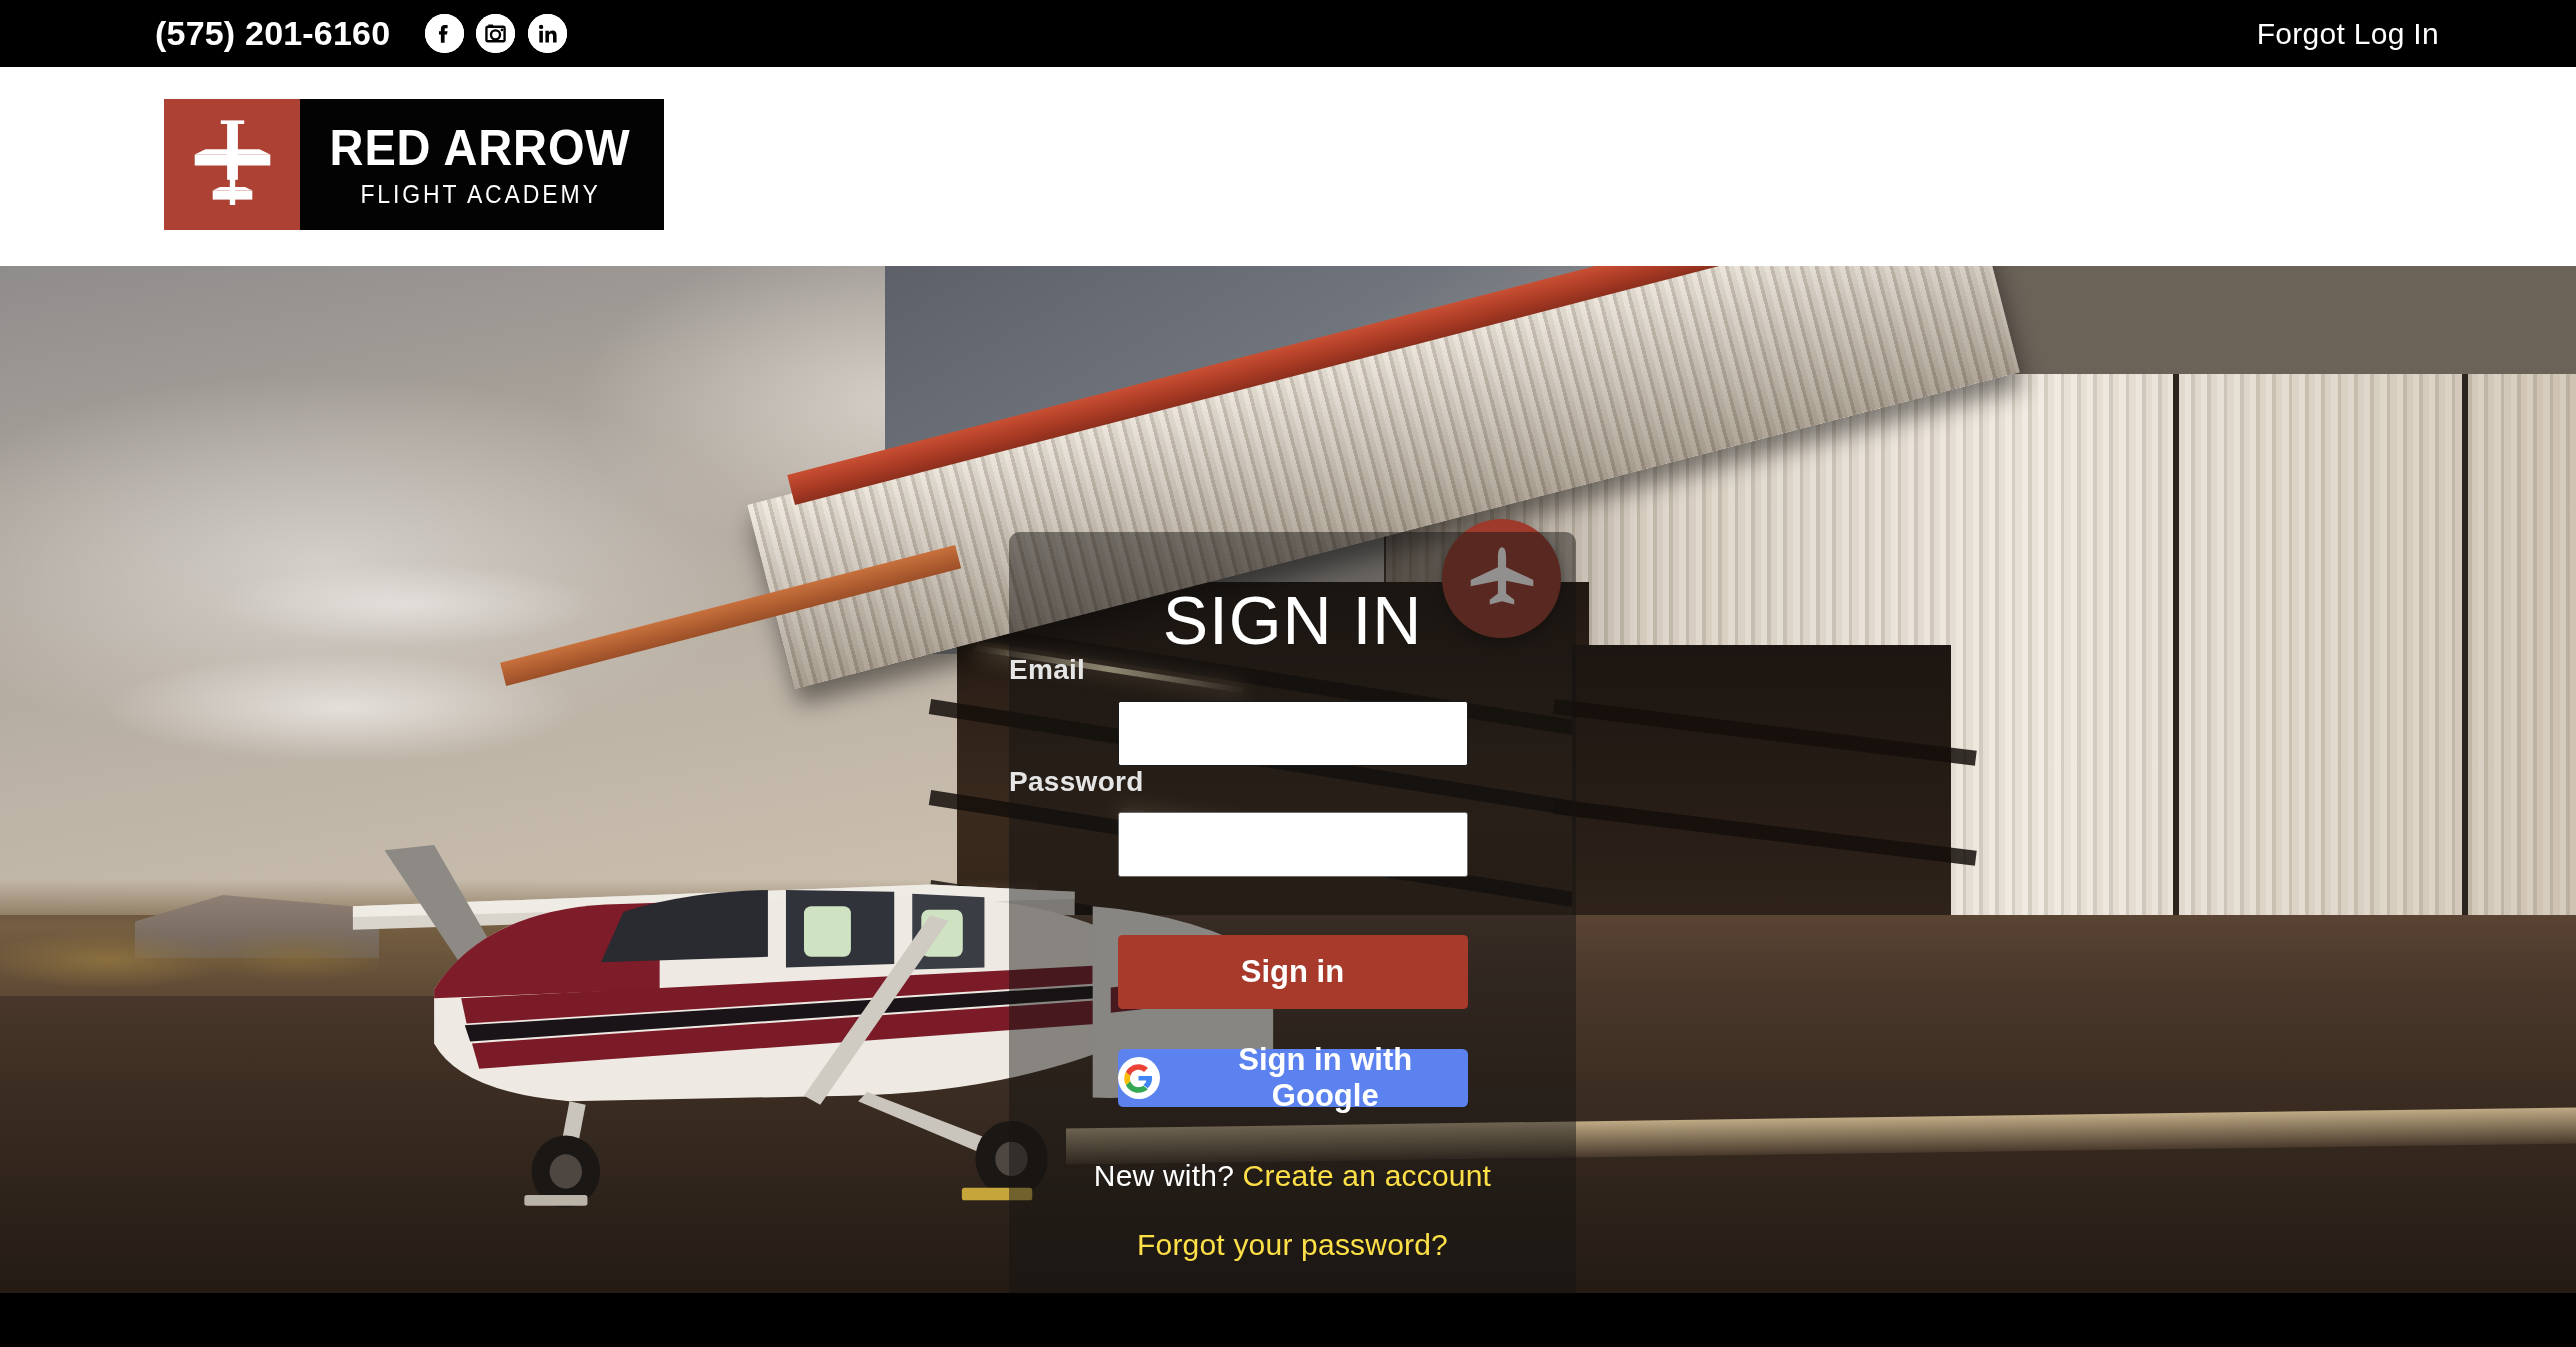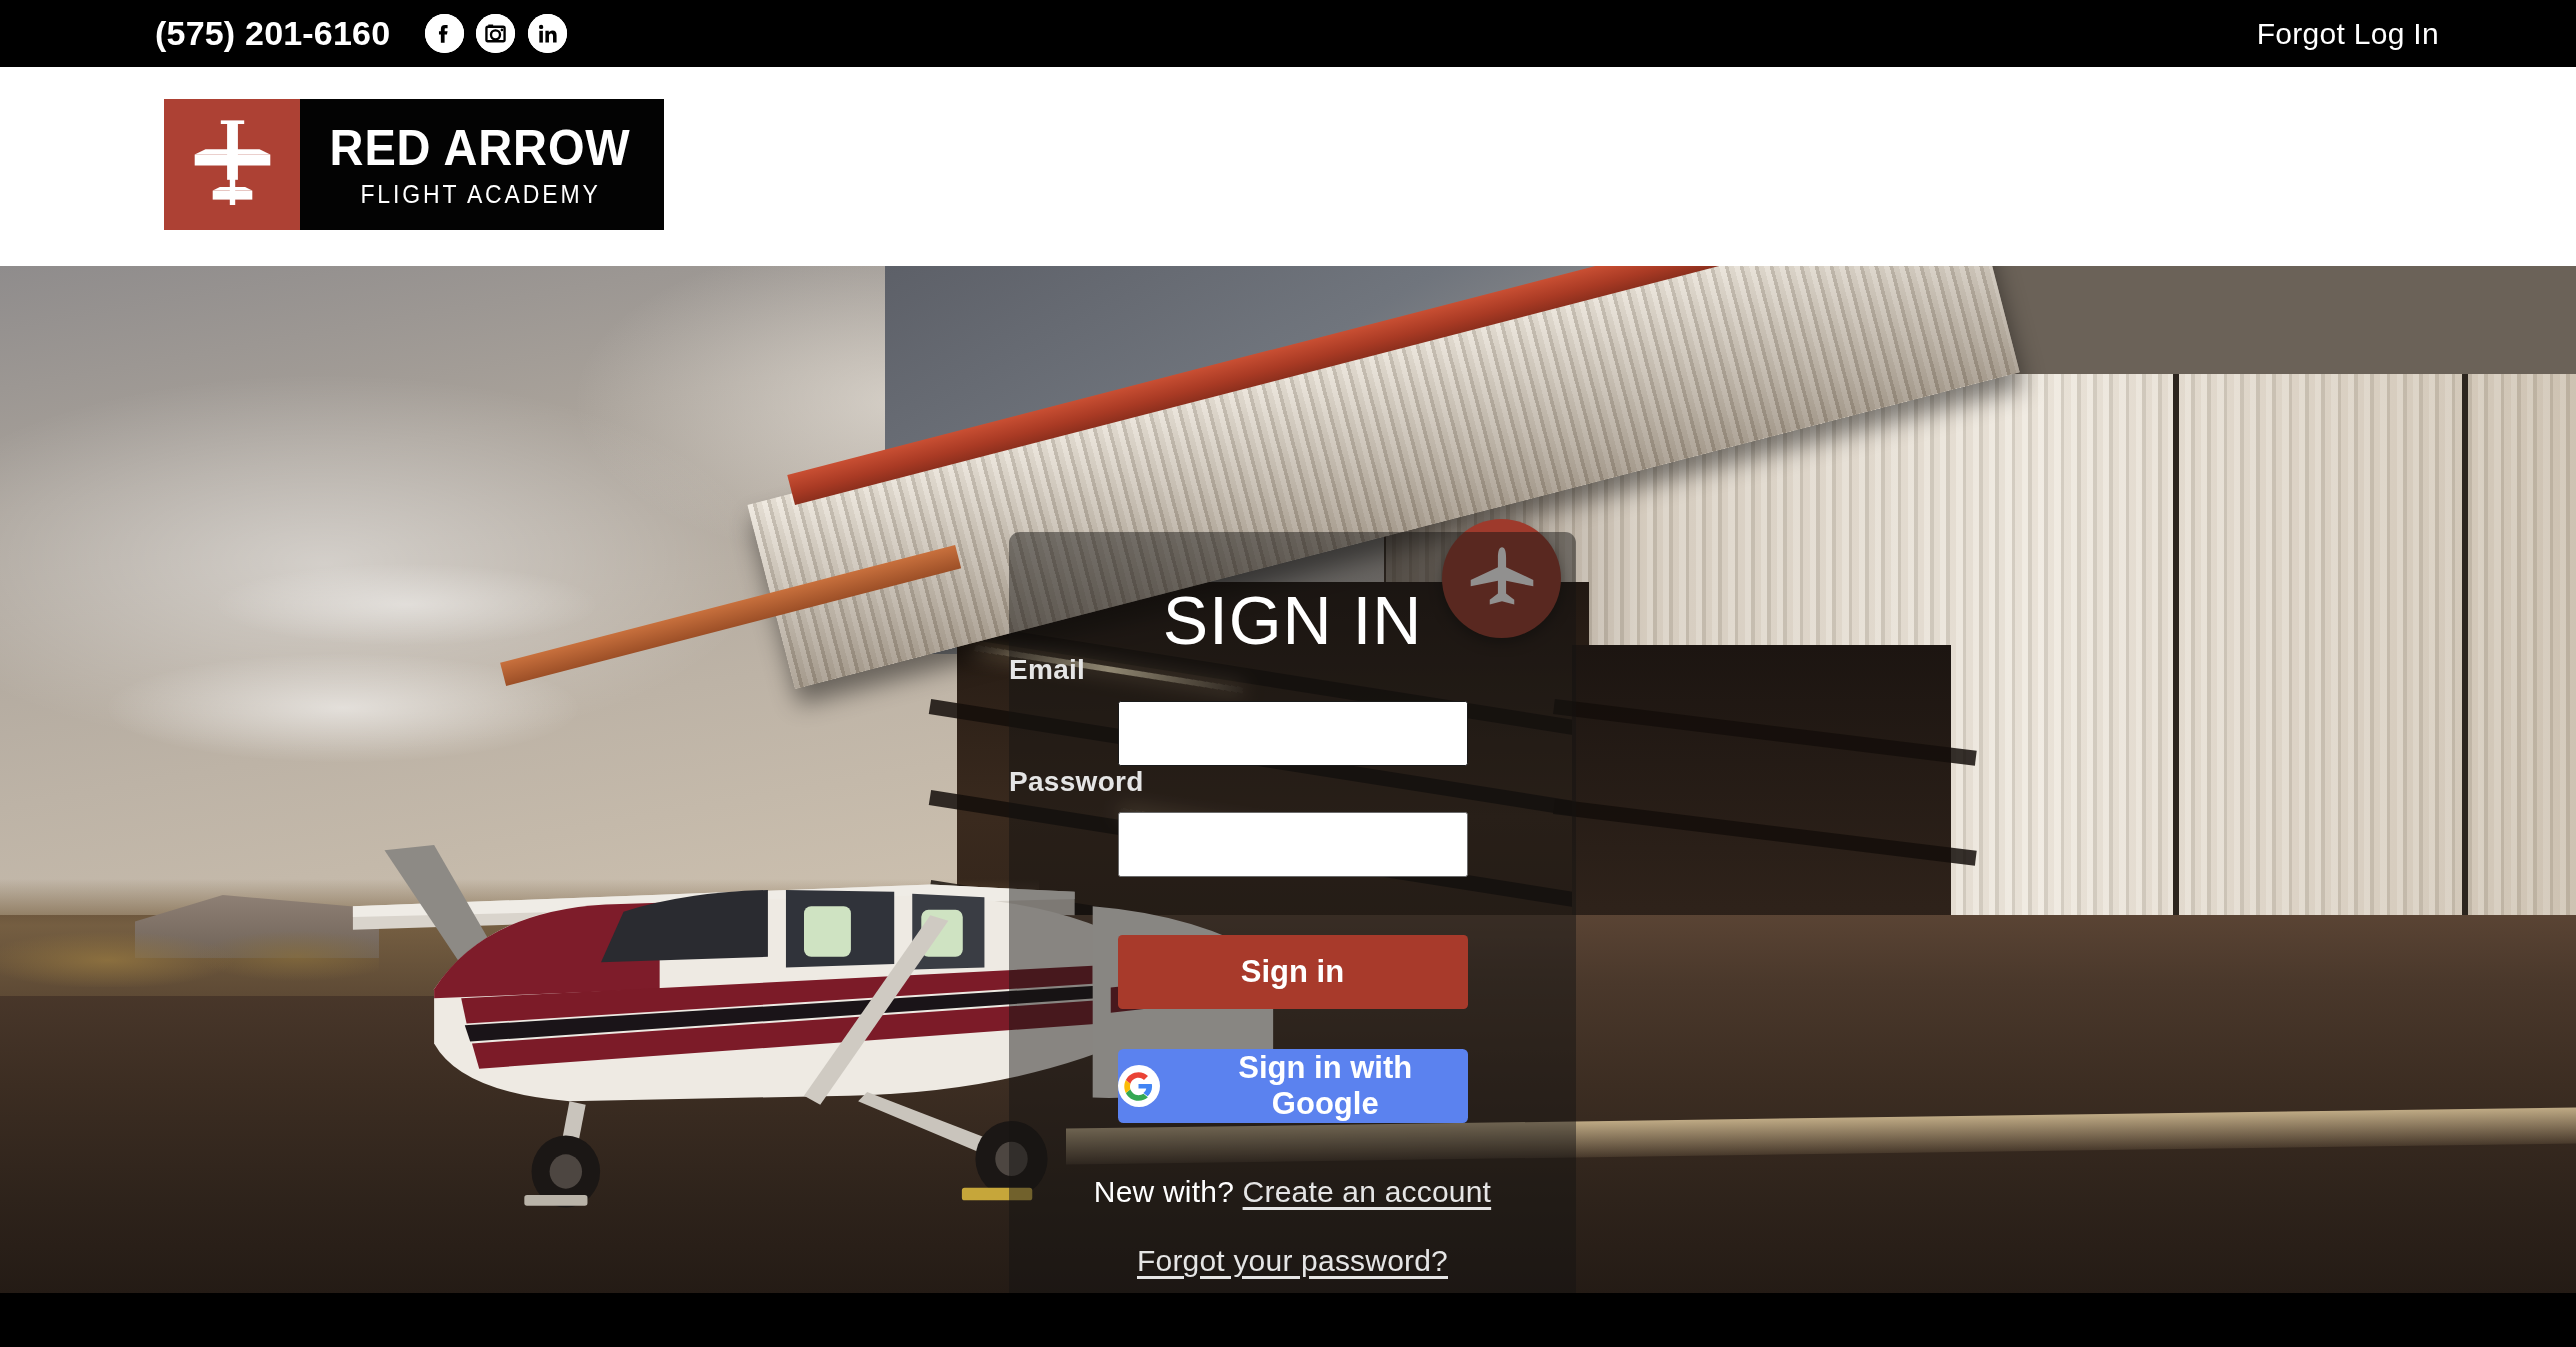--- a/index.html
+++ b/index.html
@@ -336,21 +336,21 @@
     font-weight: 600;
     font-family: "Liberation Sans", sans-serif;
     cursor: pointer;
   }
   .btn-google {
     display: flex;
     align-items: center;
     justify-content: flex-start;
     gap: 23.5px;
     width: 350px;
-    height: 74px;
+    height: 58px;
     margin: 40px auto 0 auto;
     background: #5b82ef;
     border: none;
     border-radius: 5.4px;
     color: #ffffff;
     font-size: 31px;
     font-weight: 600;
     font-family: "Liberation Sans", sans-serif;
     cursor: pointer;
   }
@@ -364,22 +364,21 @@
 
   .newhere {
     color: #ffffff;
     font-size: 30px;
     font-weight: 400;
     text-align: center;
     margin-top: 52px;
     letter-spacing: 0.2px;
   }
   .newhere a, .forgot {
-    color: #e5e5e5;
-    text-decoration: underline;
+    color: #fde047;
     text-underline-offset: 4.5px;
     cursor: pointer;
   }
   .forgot {
     display: block;
     font-size: 30px;
     text-align: center;
     margin-top: 35px;
     letter-spacing: 0.2px;
   }

